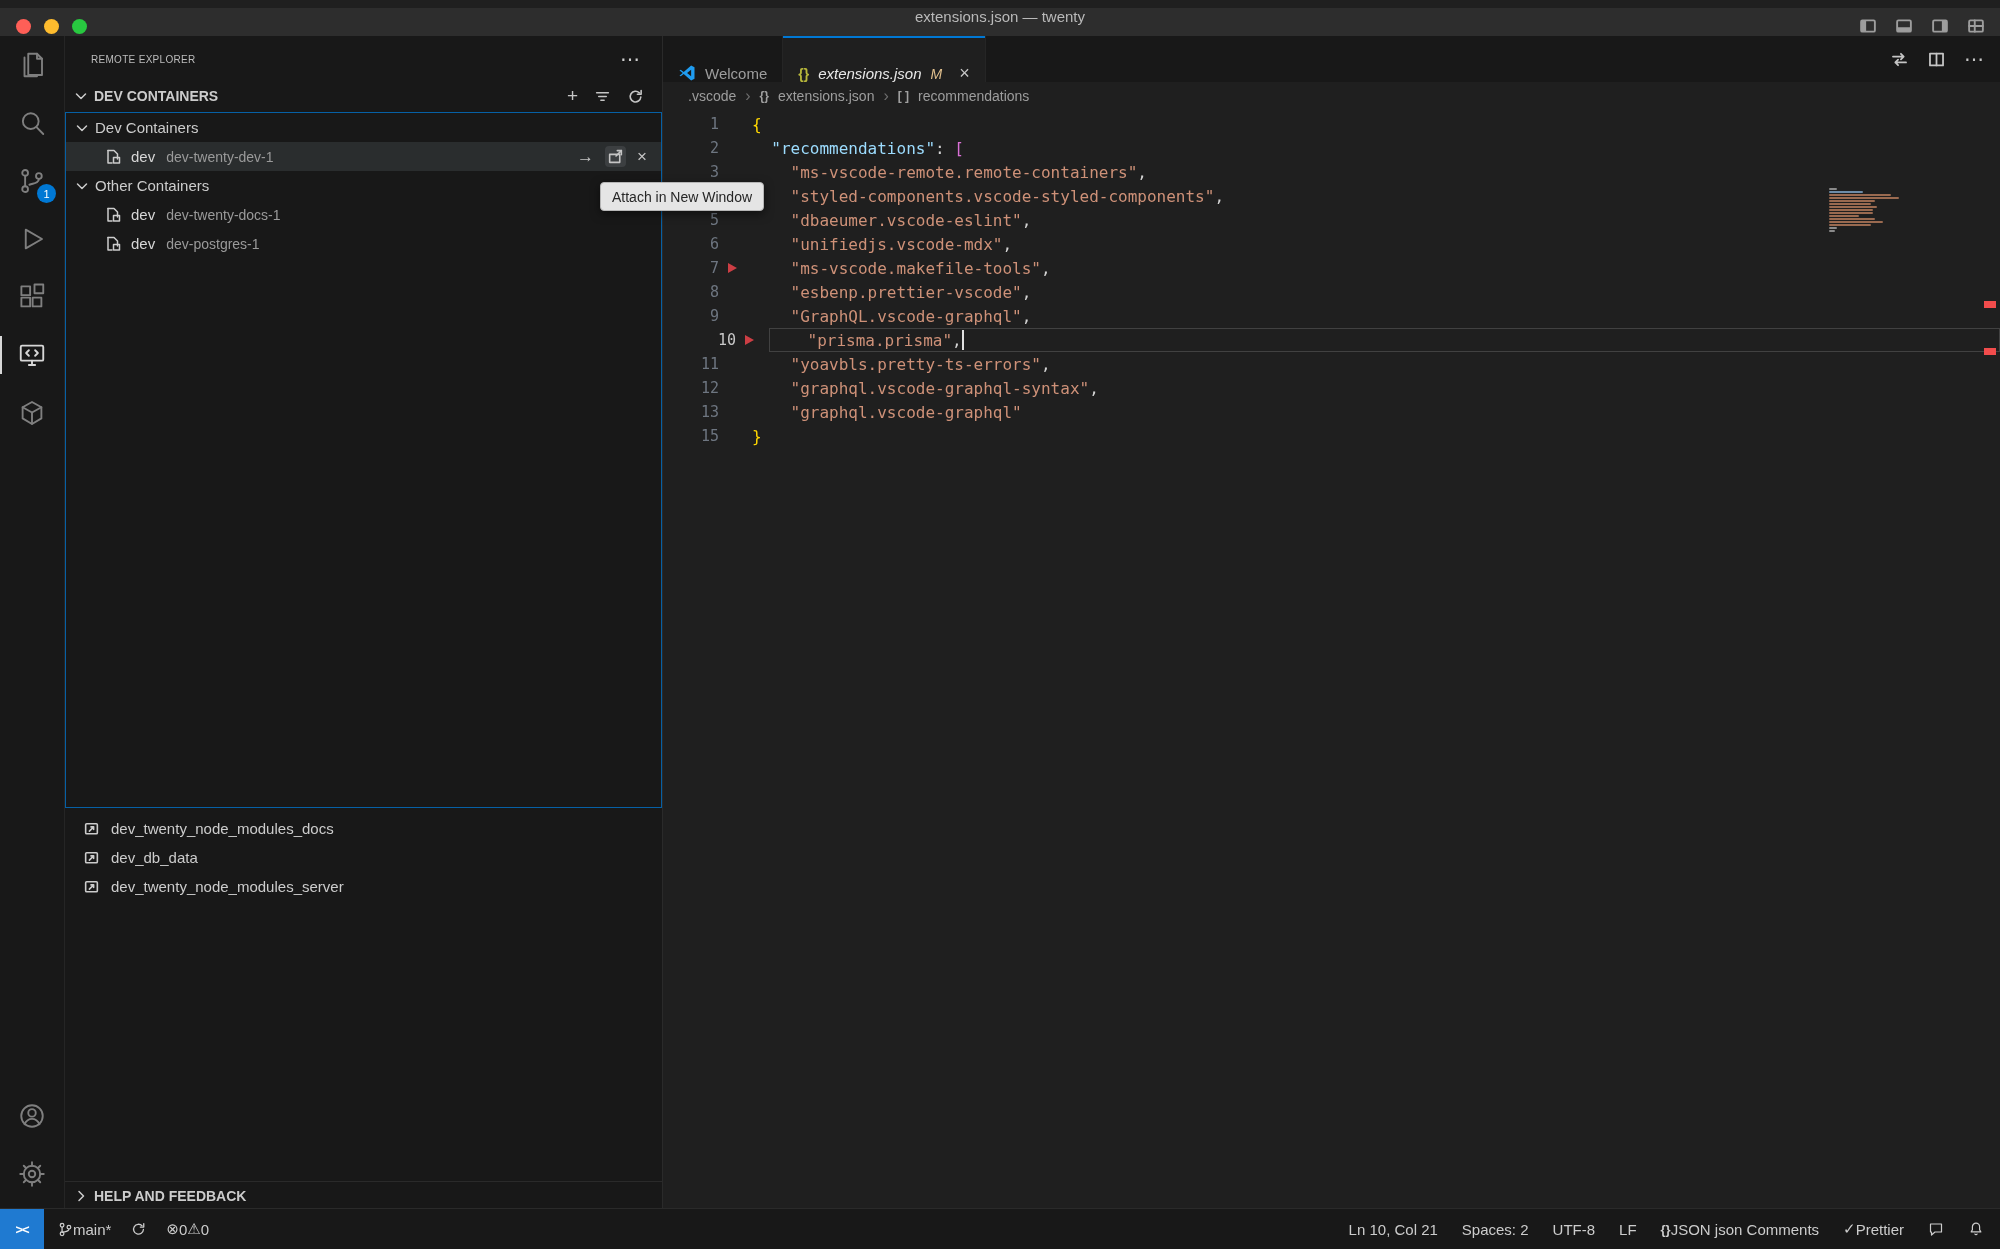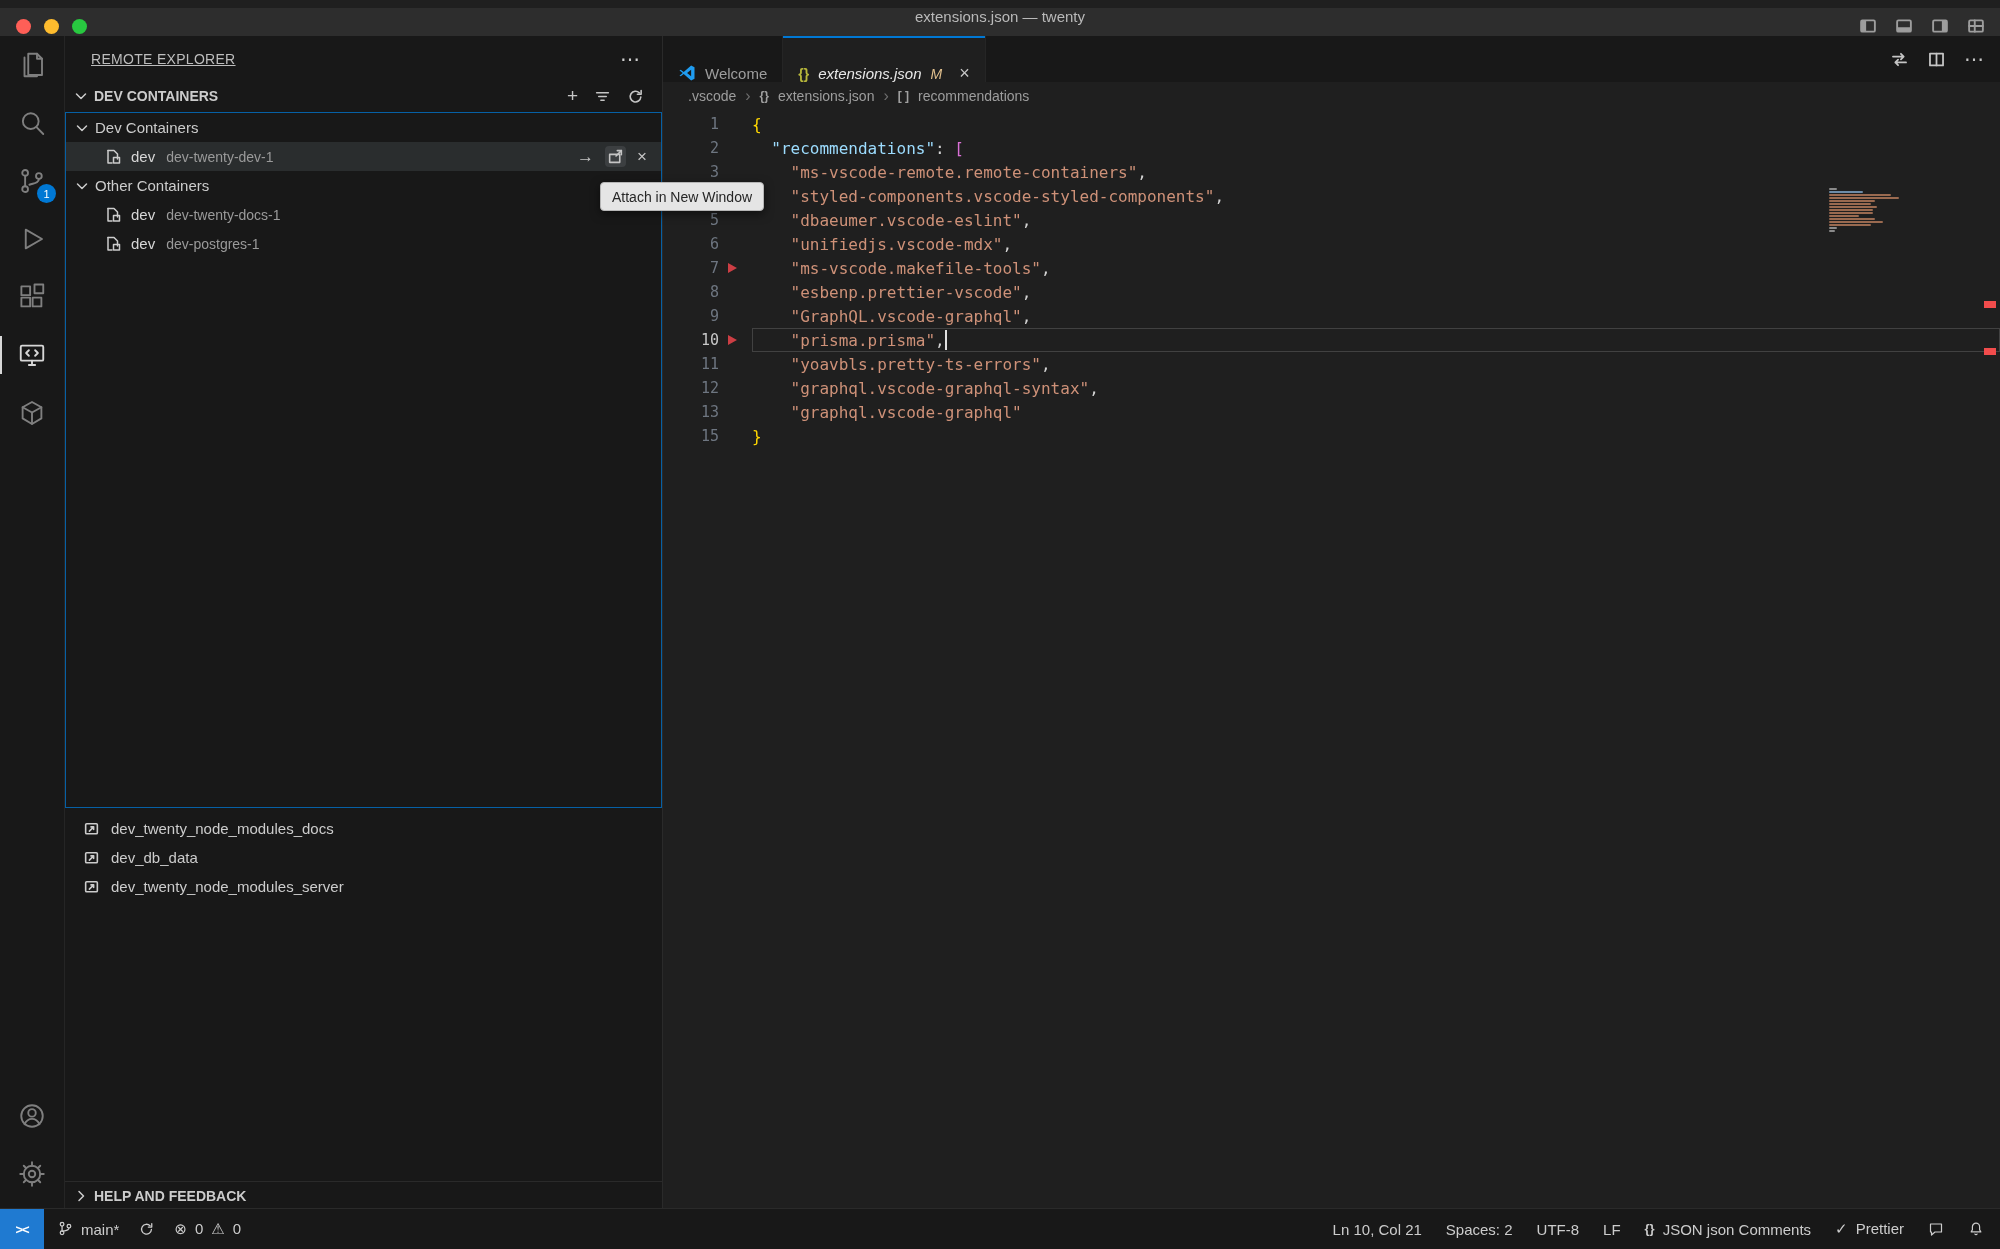--- a/index.html
+++ b/index.html
@@ -25,21 +25,21 @@
   .ab-item{width:63px;height:58px;display:flex;align-items:center;justify-content:center;color:#7f7f7f;position:relative;}
   .ab-item.active{color:#d7d7d7;}
   .ab-item.active::before{content:"";position:absolute;left:0;top:10px;bottom:10px;width:2px;background:#d7d7d7;}
   .ab-badge{position:absolute;right:7px;bottom:7px;width:19px;height:19px;border-radius:50%;background:#0078d4;
             color:#fff;font-size:11px;display:flex;align-items:center;justify-content:center;}
   .ab-bottom{position:absolute;bottom:6px;left:0;width:63px;}
 
   
   .sidebar{width:597px;background:#181818;border-right:1px solid #2a2a2a;position:relative;flex:none;font-size:15px;}
   .sidebar-header{height:46px;display:flex;align-items:center;padding:0 22px 0 26px;}
-  .sidebar-title{flex:1;font-size:14px;letter-spacing:.3px;color:#bdbdbd;text-decoration:underline;}
+  .sidebar-title{flex:1;font-size:10px;letter-spacing:.3px;color:#bdbdbd;}
   .more-btn{color:#cfcfcf;font-size:20px;line-height:1;}
   .section-header{height:28px;display:flex;align-items:center;gap:5px;padding-left:8px;
                   font-weight:700;font-size:14px;color:#cccccc;}
   .section-actions{margin-left:auto;display:flex;align-items:center;gap:16px;margin-right:18px;color:#c5c5c5;font-weight:400;}
   .tree{position:absolute;left:0;right:0;top:76px;height:696px;border:1px solid rgba(0,120,212,.75);box-sizing:border-box;}
   .row{height:29px;display:flex;align-items:center;}
   .group-row{padding-left:8px;gap:5px;color:#cccccc;}
   .item-row{padding-left:38px;gap:9px;}
   .item-row.selected{background:#2a2d2e;}
   .item-name{color:#d6d6d6;}
@@ -77,38 +77,38 @@
         font-family:"DejaVu Sans Mono",monospace;font-size:16px;}
   .code-line{height:24px;display:flex;align-items:center;}
   .ln-num{width:56px;text-align:right;color:#6e7681;font-size:15px;flex:none;
           font-family:"DejaVu Sans Mono",monospace;}
   .marker-zone{width:33px;flex:none;position:relative;height:100%;}
   .red-marker{position:absolute;left:9px;top:50%;transform:translateY(-50%);width:0;height:0;
               border-left:9px solid #cc3e44;border-top:5px solid transparent;border-bottom:5px solid transparent;}
   .ln-text{white-space:pre;position:relative;flex:1;height:100%;display:flex;align-items:center;}
   .ln-text span{white-space:pre;}
   .code-line.current .ln-text{box-shadow:inset 0 0 0 1px #414141;}
-  .code-line.current .ln-num{color:#c8c8c8;}
+  .code-line.current .ln-num{color:#c8c8c8;margin-left:17px;}
   .caret{position:absolute;top:2px;bottom:2px;width:2px;background:#e0e0e0;}
   .tk-b0{color:#ffd700}.tk-b1{color:#da70d6}.tk-key{color:#9cdcfe}
   .tk-str{color:#ce9178}.tk-pn{color:#d4d4d4}.tk-ws{color:#d4d4d4}
 
   .minimap{position:absolute;top:78px;left:1166px;width:78px;}
   .mm-bar{height:2px;margin-bottom:1px;border-radius:1px;}
   .mm-o{background:#9a6a50}.mm-b{background:#6d8ca8}.mm-g{background:#8a8a8a}
   .ov-mark{position:absolute;right:4px;width:12px;height:7px;background:#f14c4c;}
 
   
   .statusbar{position:absolute;left:0;right:0;bottom:0;height:40px;background:#181818;border-top:1px solid #2a2a2a;
              display:flex;align-items:center;color:#cccccc;font-size:15px;}
   .remote-ind{width:44px;height:100%;background:#1f7ad1;color:#fff;display:flex;align-items:center;
               justify-content:center;font-weight:700;font-size:13px;letter-spacing:-1px;flex:none;}
   .sb-left{display:flex;align-items:center;gap:20px;margin-left:14px;}
   .sb-right{margin-left:auto;display:flex;align-items:center;gap:24px;margin-right:16px;}
-  .sb-item{display:flex;gap:8px;}
+  .sb-item{display:flex;align-items:center;gap:0;}
   .sb-glyph{font-size:15px;}
 </style>
 </head>
 <body>
 
 <div class="app">
 
   <div class="titlebar">
     <div class="traffic">
       <span class="tl red"></span>

